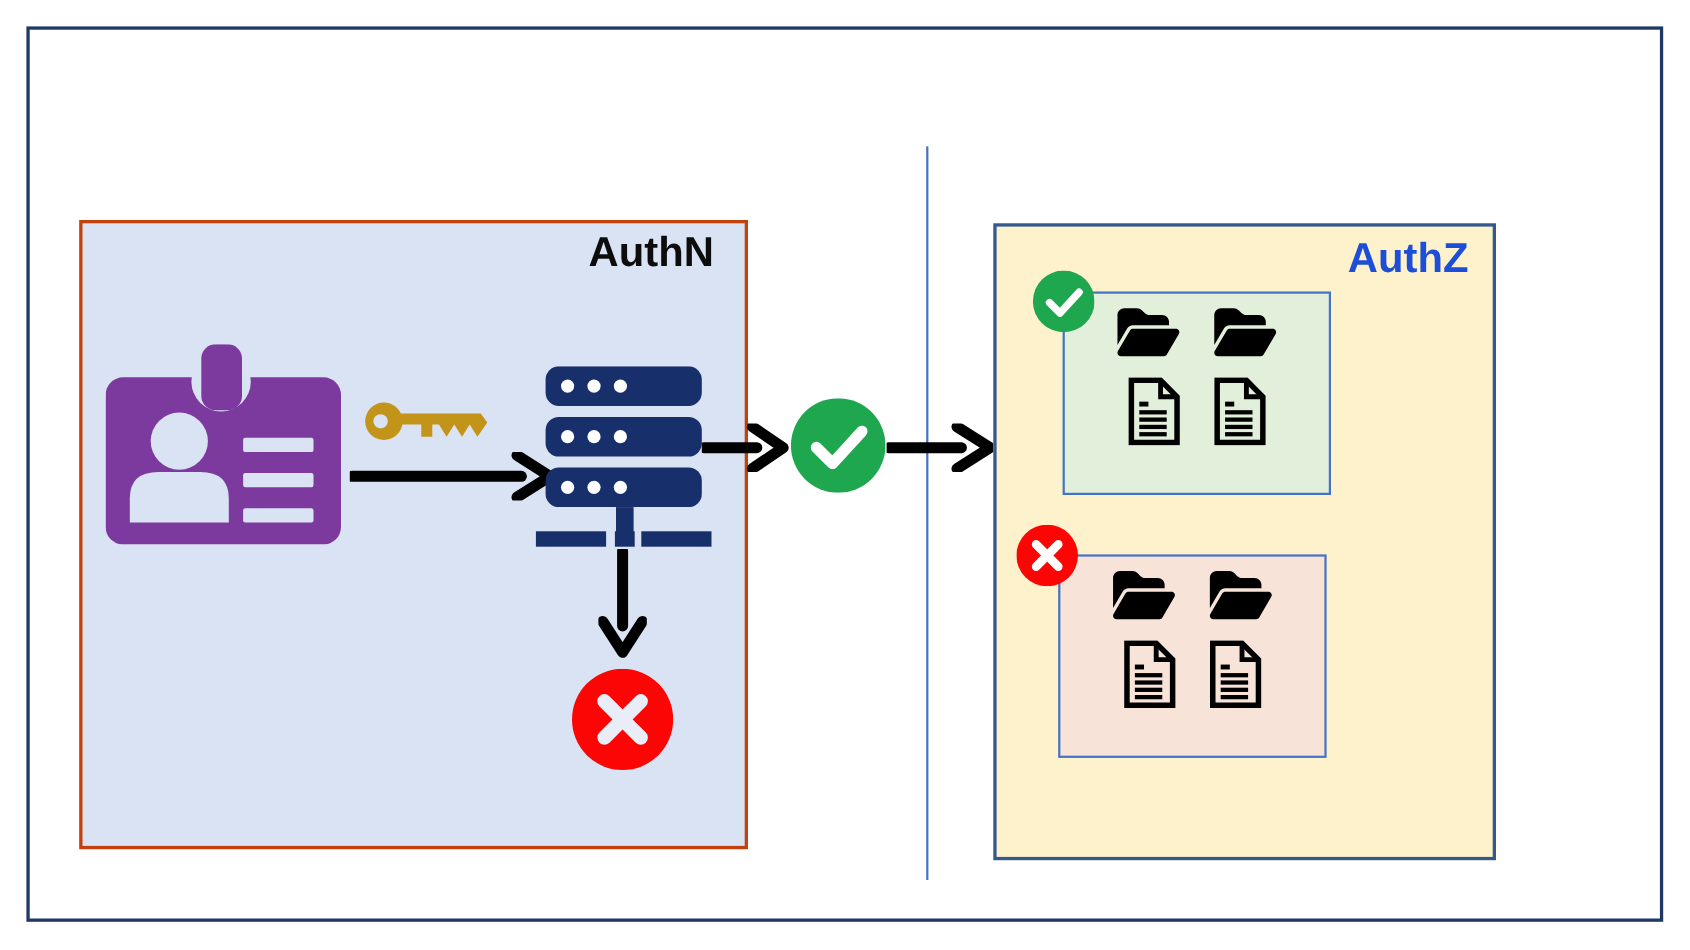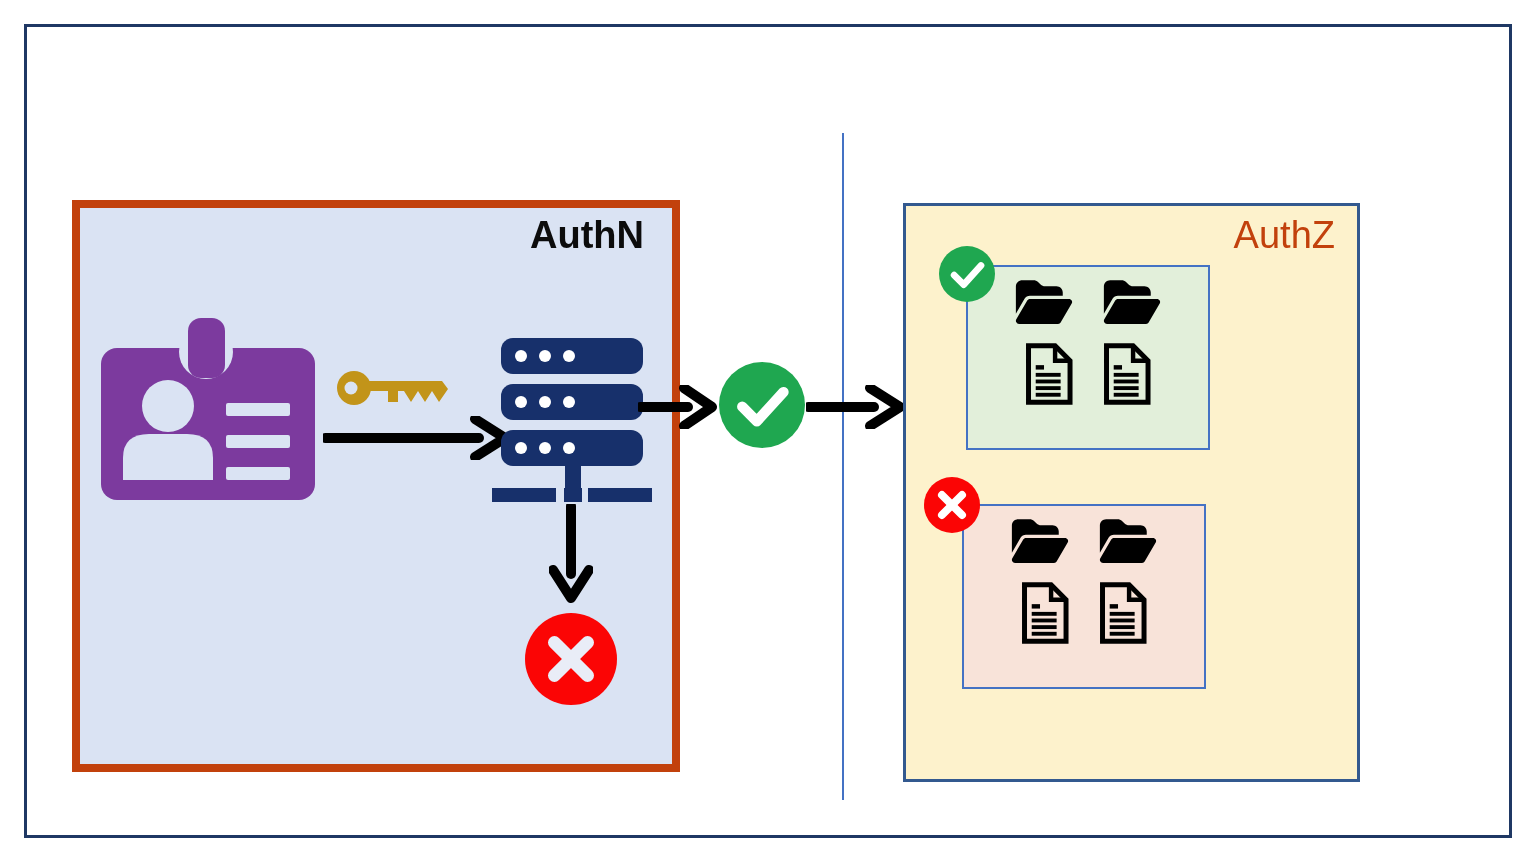--- a/index.html
+++ b/index.html
@@ -33,21 +33,21 @@
     left: 842px; top: 133px;
     width: 2px; height: 667px;
     background: #4472c4;
   }
   
   .authn-panel {
     position: absolute;
     left: 72px; top: 200px;
     width: 608px; height: 572px;
     background: #dae3f3;
-    border: 8px solid #c2410c;
+    border: 3px solid #c2410c;
   }
   .authn-label {
     position: absolute;
     right: 28px; top: 6px;
     font-size: 38px;
     font-weight: bold;
     color: #0c0c0c;
   }
   .id-badge { position: absolute; left: 21px; top: 110px; }
   .key      { position: absolute; left: 256px; top: 155px; }
@@ -64,22 +64,22 @@
     position: absolute;
     left: 903px; top: 203px;
     width: 457px; height: 579px;
     background: #fdf2cc;
     border: 3px solid #33598f;
   }
   .authz-label {
     position: absolute;
     right: 22px; top: 8px;
     font-size: 38px;
-    font-weight: normal;
-    color: #c2410c;
+    font-weight: bold;
+    color: #1d4ed8;
   }
   .resource-box {
     position: absolute;
     width: 244px; height: 185px;
     border: 2px solid #4472c4;
     display: flex;
     flex-direction: column;
     align-items: center;
   }
   .resource-box.allowed { left: 60px; top: 59px; background: #e2efda; }

